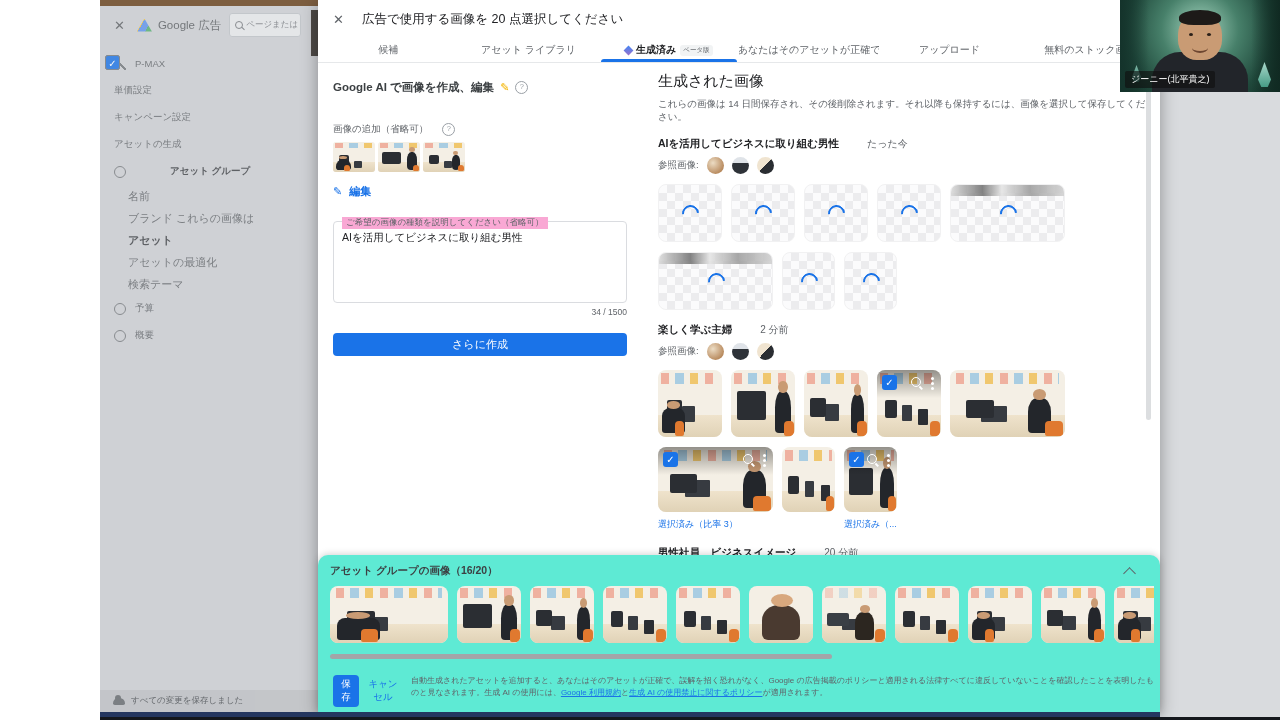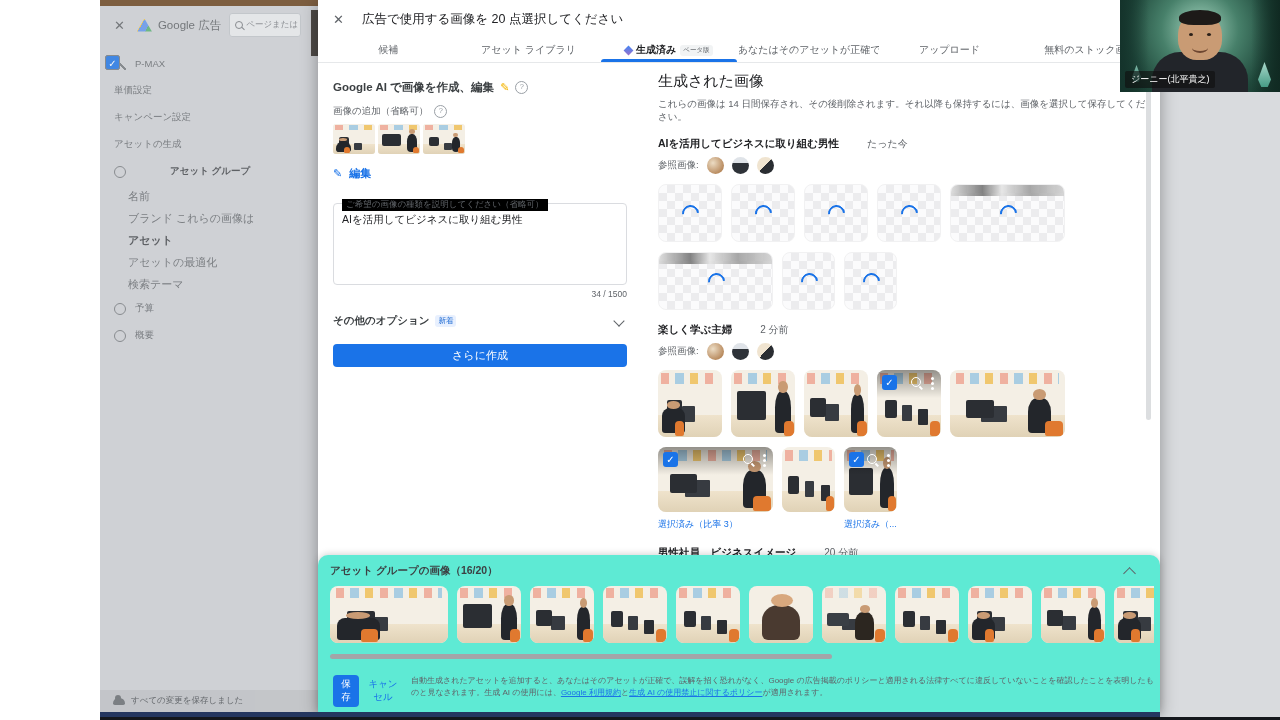--- a/index.html
+++ b/index.html
@@ -56,28 +56,28 @@
   .tab-spark{width:7px;height:7px;flex:none;transform:rotate(45deg);
              background:linear-gradient(135deg,#4285f4,#9b72cb);}
   .tab-badge{font-size:6.5px;font-weight:normal;color:#5f6368;background:#f1f3f4;padding:1px 3px;border-radius:3px;}
 
   
   #form{position:absolute;left:15px;top:80px;width:294px;}
   .f-head{display:flex;align-items:center;gap:6px;font-size:11.5px;font-weight:bold;color:#3c4043;}
   .pencil{color:#f4b400;font-size:11px;}
   .help{width:11px;height:11px;border:1px solid #9aa0a6;border-radius:50%;color:#9aa0a6;
         font-size:7.5px;line-height:10px;text-align:center;flex:none;font-weight:normal;}
-  .f-sub{margin-top:10px;display:flex;align-items:flex-end;gap:6px;font-size:9.5px;color:#5f6368;}
+  .f-sub{margin-top:28px;display:flex;align-items:flex-end;gap:14px;font-size:9.5px;color:#5f6368;}
   .f-thumbs{margin-top:6px;display:flex;gap:3px;}
   .f-thumbs .tile{width:42px;height:30px;border-radius:3px;}
   .f-edit{margin-top:12px;display:flex;align-items:center;gap:7px;color:#1a73e8;font-size:11px;font-weight:bold;}
   .edit-pencil{color:#1a73e8;font-size:11px;}
   .ta-wrap{margin-top:22px;position:relative;border:1px solid #dadce0;border-radius:4px;height:62px;
            padding:9px 8px;font-size:10.5px;color:#202124;}
-  .ta-label{position:absolute;top:-5px;left:8px;background:#000000;padding:0 4px;font-size:8.5px;color:#5f6368;white-space:nowrap;}
+  .ta-label{position:absolute;top:-5px;left:8px;background:#f9a8d4;padding:0 4px;font-size:8.5px;color:#5f6368;white-space:nowrap;}
   .counter{margin-top:4px;text-align:right;font-size:8.5px;color:#5f6368;}
   .f-opts{margin-top:15px;display:flex;align-items:center;font-size:10.5px;color:#3c4043;font-weight:bold;}
   .badge-new{margin-left:6px;font-size:7.5px;font-weight:normal;color:#1967d2;background:#e8f0fe;padding:1px 3px;border-radius:3px;}
   .chev-down{margin-left:auto;width:7px;height:7px;border-right:1.5px solid #5f6368;border-bottom:1.5px solid #5f6368;
              transform:rotate(45deg);margin-right:4px;}
   .gen-btn{margin-top:16px;height:23px;background:#1a73e8;border-radius:4px;color:#fff;font-size:11px;
            display:flex;align-items:center;justify-content:center;}
 
   
   #results{position:absolute;left:340px;top:72px;width:494px;height:483px;overflow:hidden;}
@@ -315,25 +315,20 @@
       </div>
       <div class="f-edit">
         <span class="edit-pencil">✎</span>
         <span>編集</span>
       </div>
       <div class="ta-wrap">
         <span class="ta-label">ご希望の画像の種類を説明してください（省略可）</span>
         <span>AIを活用してビジネスに取り組む男性</span>
       </div>
       <div class="counter">34 / 1500</div>
-      <div class="f-opts">
-        <span>その他のオプション</span>
-        <span class="badge-new">新着</span>
-        <span class="chev-down"></span>
-      </div>
       <div class="gen-btn">さらに作成</div>
     </div>
 
     <div id="results">
       <div class="r-title">生成された画像</div>
       <div class="r-note">これらの画像は 14 日間保存され、その後削除されます。それ以降も保持するには、画像を選択して保存してください。</div>
 
       <div class="g-head">
         <span>AIを活用してビジネスに取り組む男性</span>
         <span class="g-time">たった今</span>

